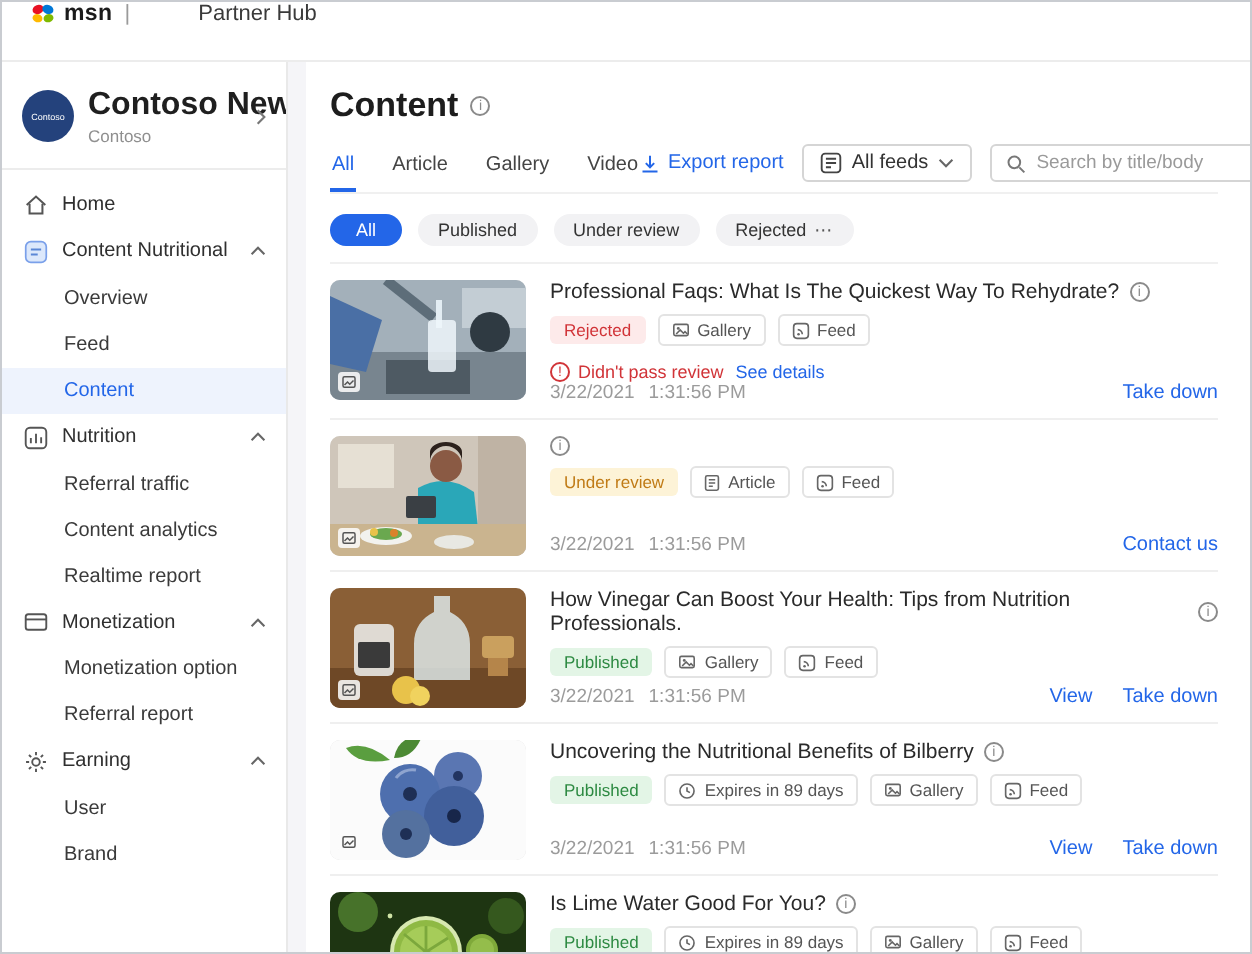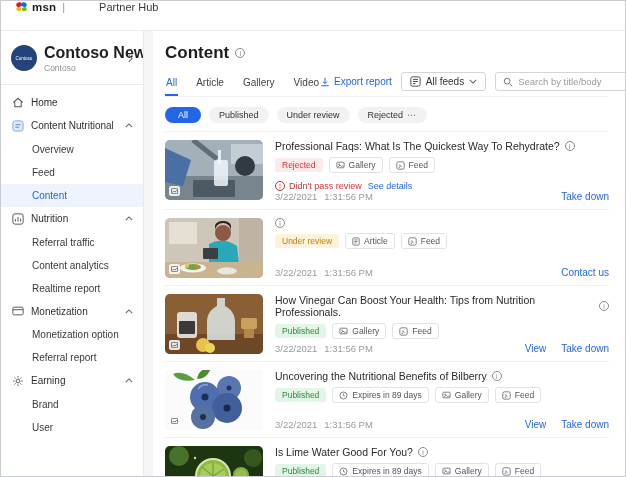--- a/index.html
+++ b/index.html
@@ -181,22 +181,22 @@
               <path d="M7 1.2 V3 M7 11 V12.8 M1.2 7 H3 M11 7 H12.8 M2.9 2.9 L4.2 4.2 M9.8 9.8 L11.1 11.1 M11.1 2.9 L9.8 4.2 M4.2 9.8 L2.9 11.1"></path>
             </svg>
         </span>
         <span>Earning</span>
         <span class="nav-chev">
           <svg width="8" height="5" viewBox="0 0 10 6" fill="none" stroke="#666" stroke-width="1.3">
               <path d="M1 5 L5 1 L9 5"></path>
             </svg>
         </span>
       </div>
+      <div class="nav-child">User</div>
       <div class="nav-child">Brand</div>
-      <div class="nav-child">User</div>
     </div>
 
     <div class="gutter"></div>
 
     <div class="main">
 
       <div class="page-head">
         <span class="page-title">Content</span>
         <i class="info">i</i>
       </div>

